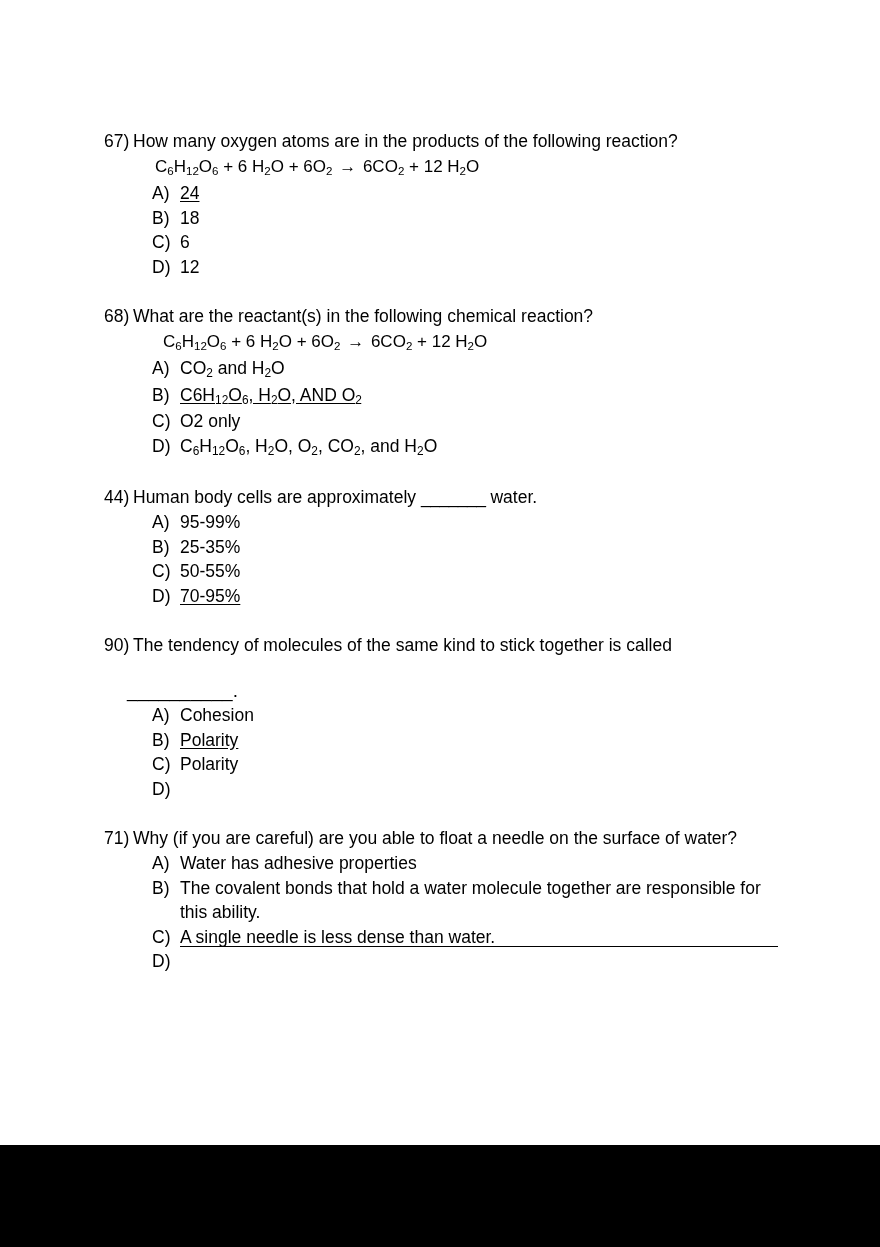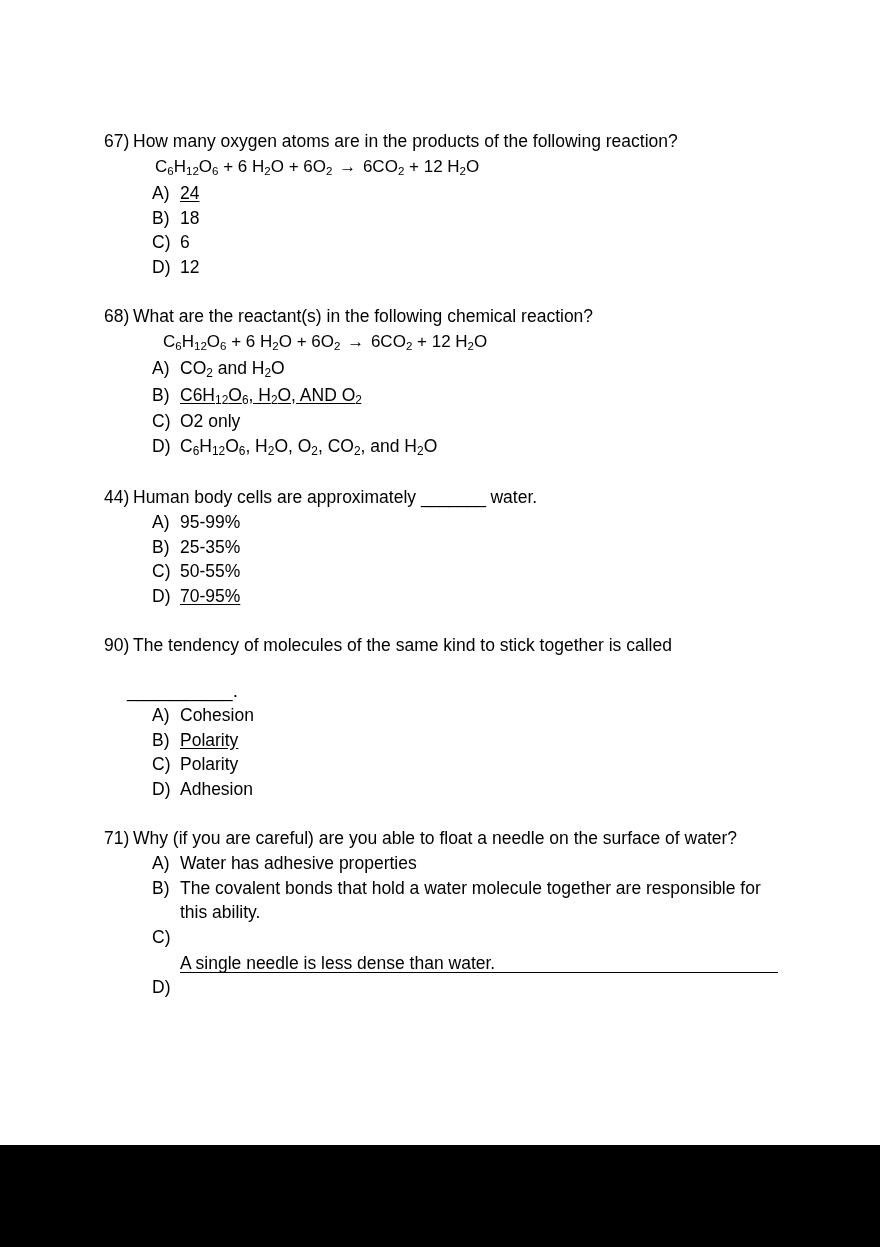--- a/index.html
+++ b/index.html
@@ -94,21 +94,20 @@
   }
 
   .opt-text .u {
     text-decoration: underline;
     text-underline-offset: 2px;
   }
 
   
   .opt-text.rule-full {
     display: block;
-    margin-top: 26px;
   }
   .opt-text.rule-full .u {
     text-decoration: none;
   }
   .opt-text.rule-full::after {
     content: "";
     position: absolute;
     left: 0;
     right: -2px;
     bottom: 2px;
@@ -240,21 +239,20 @@
         <div class="option">
           <span class="opt-letter">B)</span>
           <span class="opt-text"><span class="u">Polarity</span></span>
         </div>
         <div class="option">
           <span class="opt-letter">C)</span>
           <span class="opt-text">Polarity</span>
         </div>
         <div class="option">
           <span class="opt-letter">D)</span>
-          <span class="opt-text">Adhesion</span>
         </div>
       </div>
     </div>
 
     <div class="question-block">
       <div class="q-line">
         <span class="q-num">71)</span>
         <span class="q-text">Why (if you are careful) are you able to float a needle on the surface of water?</span>
       </div>
       <div class="options">

